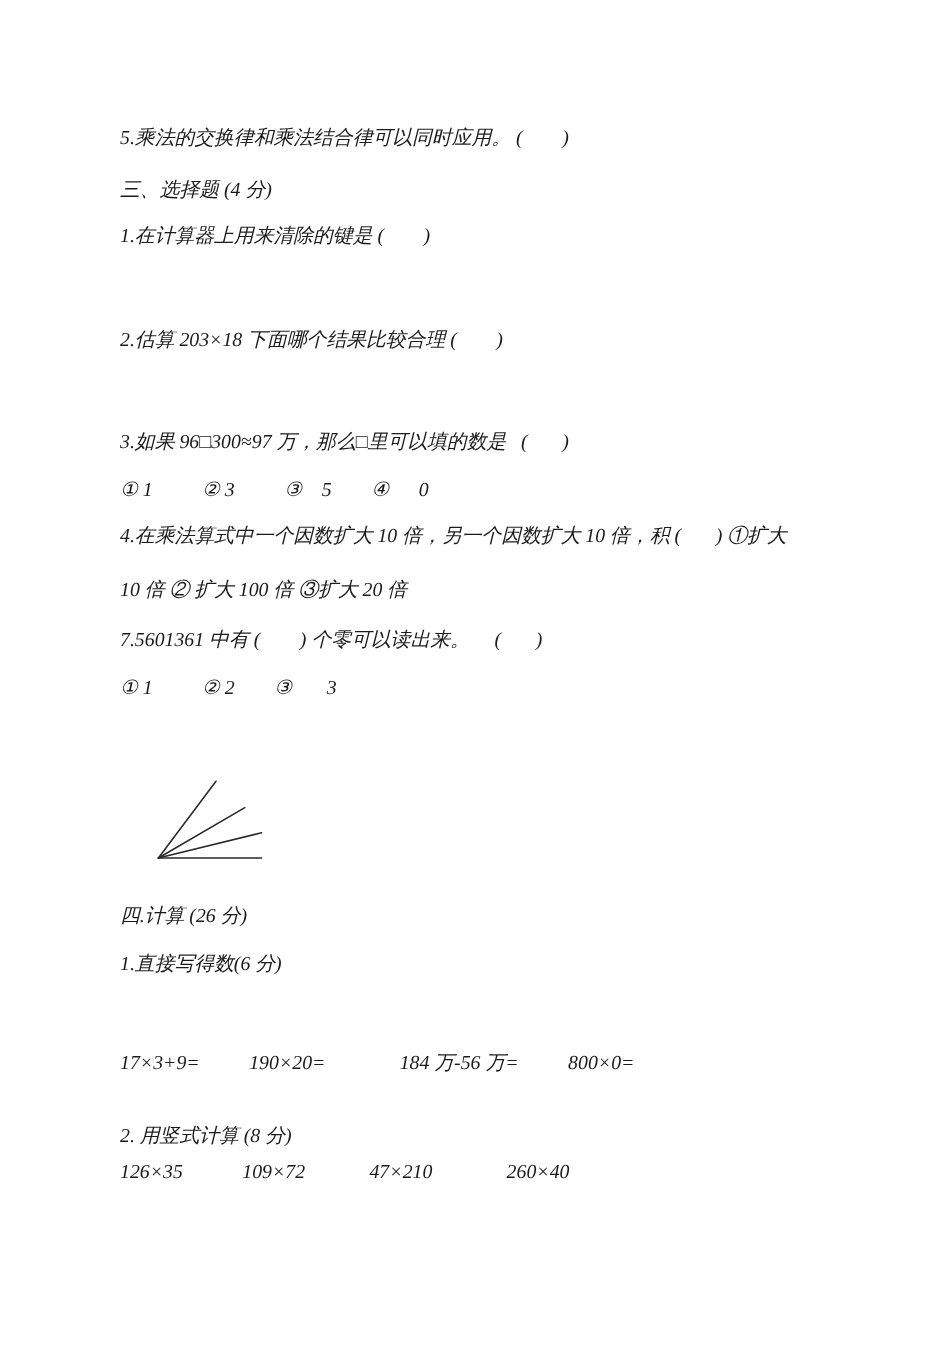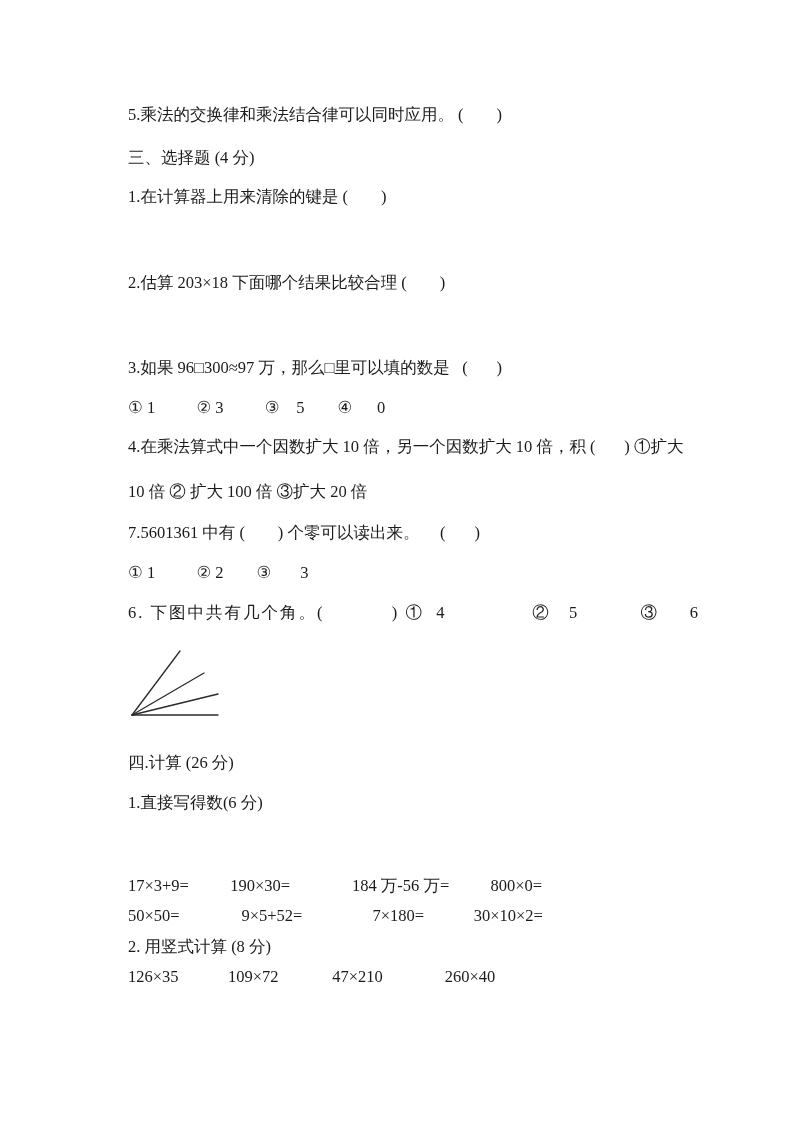--- a/index.html
+++ b/index.html
@@ -8,52 +8,51 @@
     width:793px;
     height:1122px;
     background:#ffffff;
     font-family:"Liberation Serif","DejaVu Serif",serif;
     font-size:16.5px;
     color:#1b1b1b;
     overflow:hidden;
   }
   .line{
     position:absolute;
-    left:128px;
+    left:100px;
     white-space:pre;
     line-height:22px;
+    font-style:italic;
   }
   .spread{letter-spacing:2px;}
   .figure{position:absolute;left:126px;top:644px;}
   .figure line{stroke:#2a2a2a;stroke-width:1.3;stroke-linecap:round;}
 </style>
 </head>
 <body>
 
 <div class="page">
 
   <div class="line" style="top:104px">5.乘法的交换律和乘法结合律可以同时应用。 (        )</div>
   <div class="line" style="top:147px">三、选择题 (4 分)</div>
   <div class="line" style="top:186px">1.在计算器上用来清除的键是 (        )</div>
   <div class="line" style="top:272px">2.估算 203×18 下面哪个结果比较合理 (        )</div>
   <div class="line" style="top:357px">3.如果 96□300≈97 万，那么□里可以填的数是   (       )</div>
   <div class="line" style="top:397px">① 1          ② 3          ③    5        ④      0</div>
   <div class="line" style="top:436px">4.在乘法算式中一个因数扩大 10 倍，另一个因数扩大 10 倍，积 (       ) ①扩大</div>
   <div class="line" style="top:481px">10 倍 ② 扩大 100 倍 ③扩大 20 倍</div>
   <div class="line" style="top:522px">7.5601361 中有 (        ) 个零可以读出来。     (       )</div>
   <div class="line" style="top:562px">① 1          ② 2        ③       3</div>
-  <div class="line spread" style="top:602px">6. 下图中共有几个角。(           ) ①  4              ②   5          ③     6</div>
 
   <svg class="figure" width="104" height="80" viewBox="0 0 104 80">
     <line x1="6" y1="71" x2="92" y2="71"></line>
     <line x1="6" y1="71" x2="92" y2="50"></line>
     <line x1="6" y1="71" x2="78" y2="29"></line>
     <line x1="6" y1="71" x2="54" y2="7"></line>
   </svg>
 
   <div class="line" style="top:752px">四.计算 (26 分)</div>
   <div class="line" style="top:792px">1.直接写得数(6 分)</div>
-  <div class="line" style="top:875px">17×3+9=          190×30=               184 万-56 万=          800×0=</div>
-  <div class="line" style="top:905px">50×50=               9×5+52=                 7×180=            30×10×2=</div>
+  <div class="line" style="top:875px">17×3+9=          190×20=               184 万-56 万=          800×0=</div>
   <div class="line" style="top:936px">2. 用竖式计算 (8 分)</div>
   <div class="line" style="top:966px">126×35            109×72             47×210               260×40</div>
 
 </div>
 
 </body></html>

